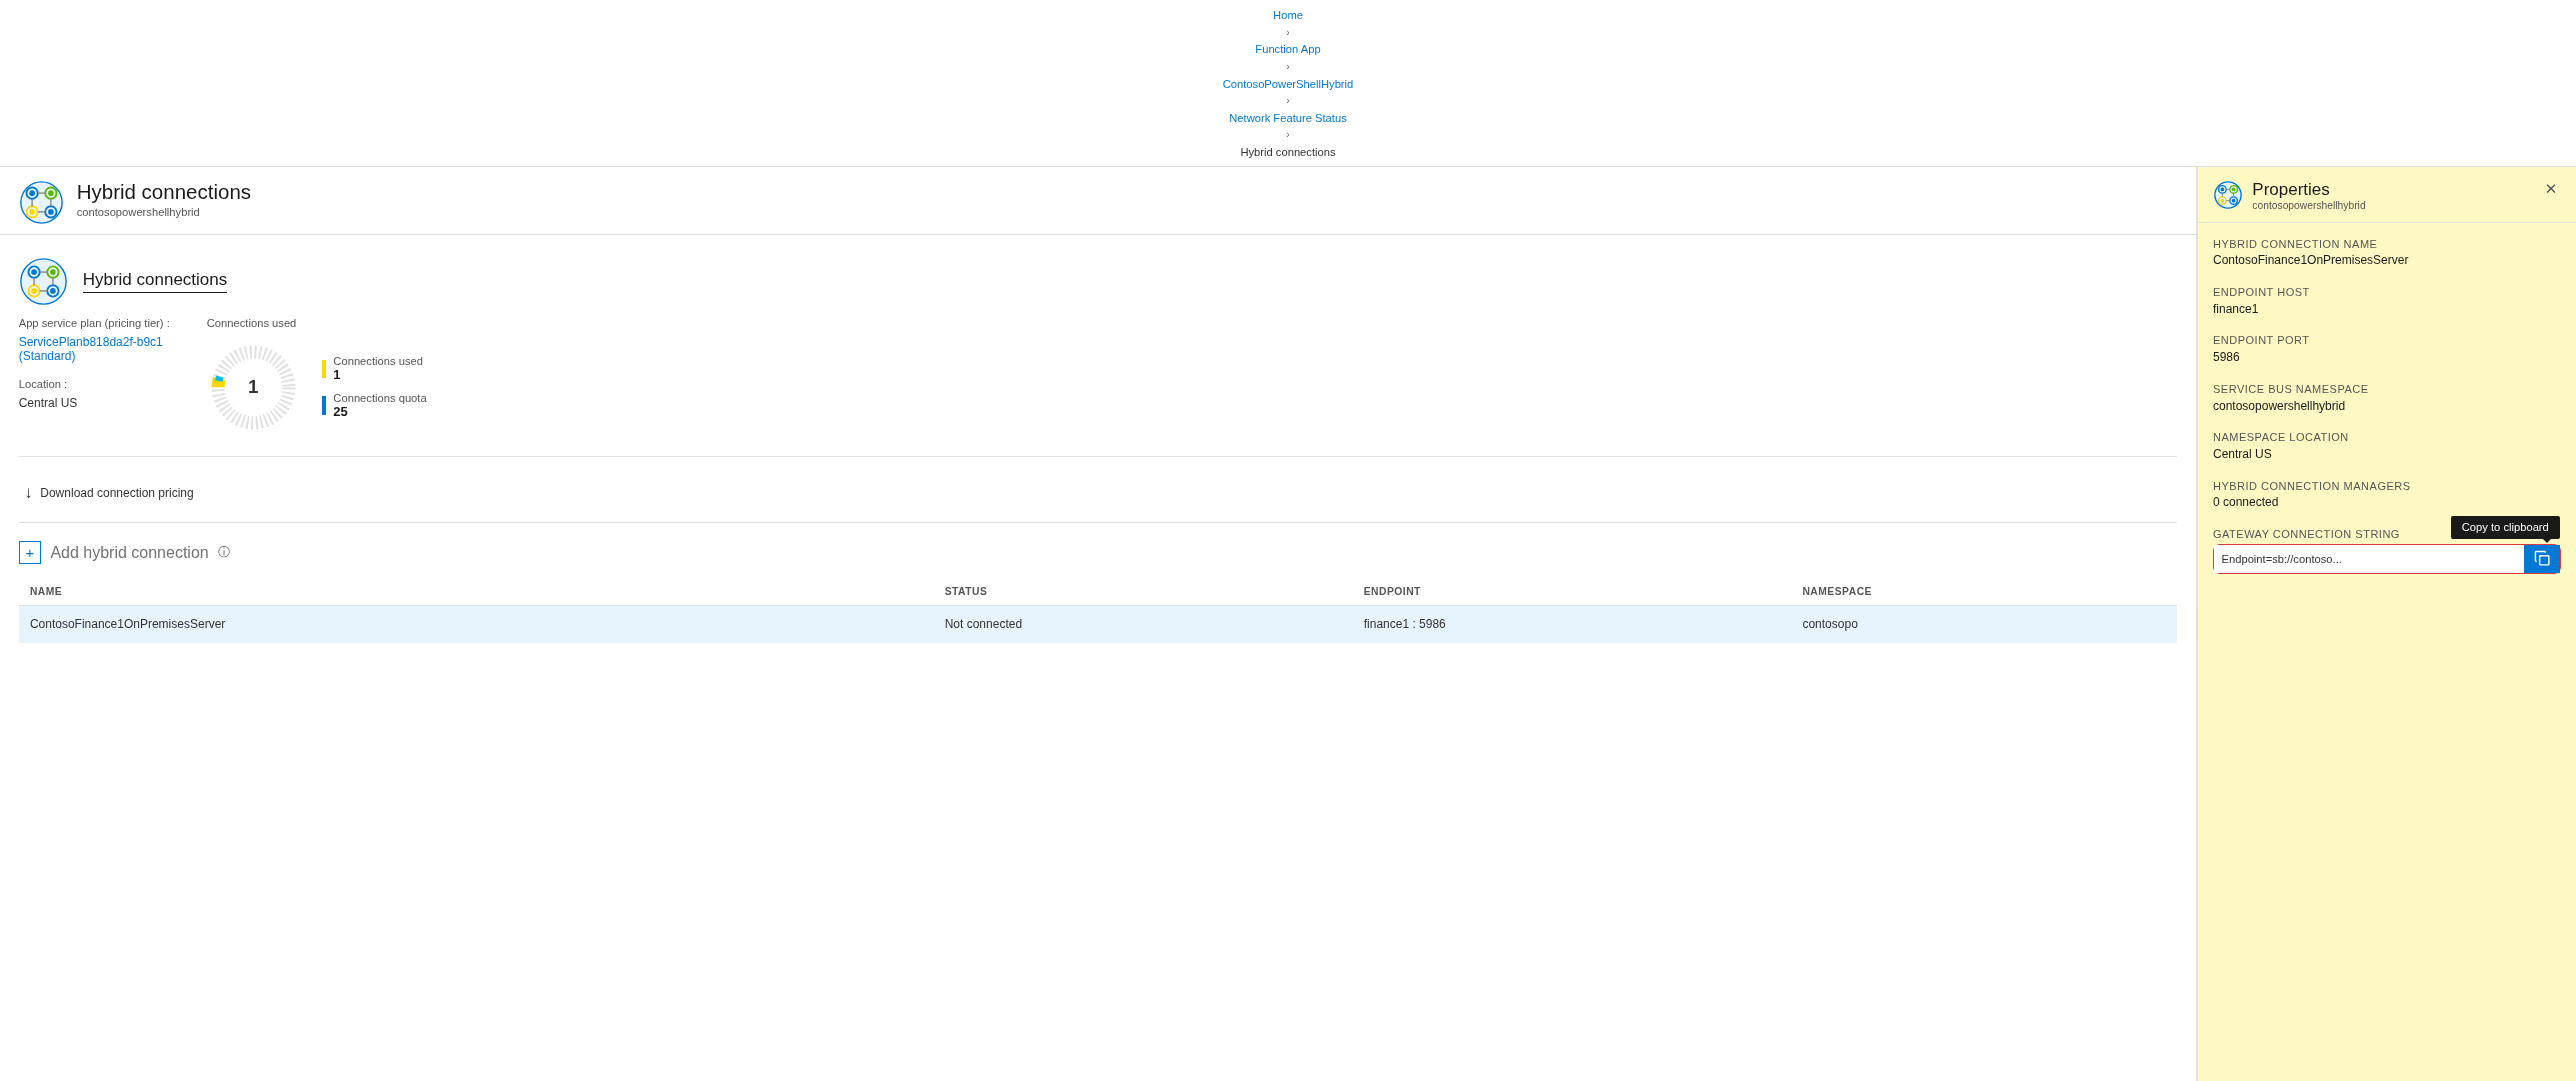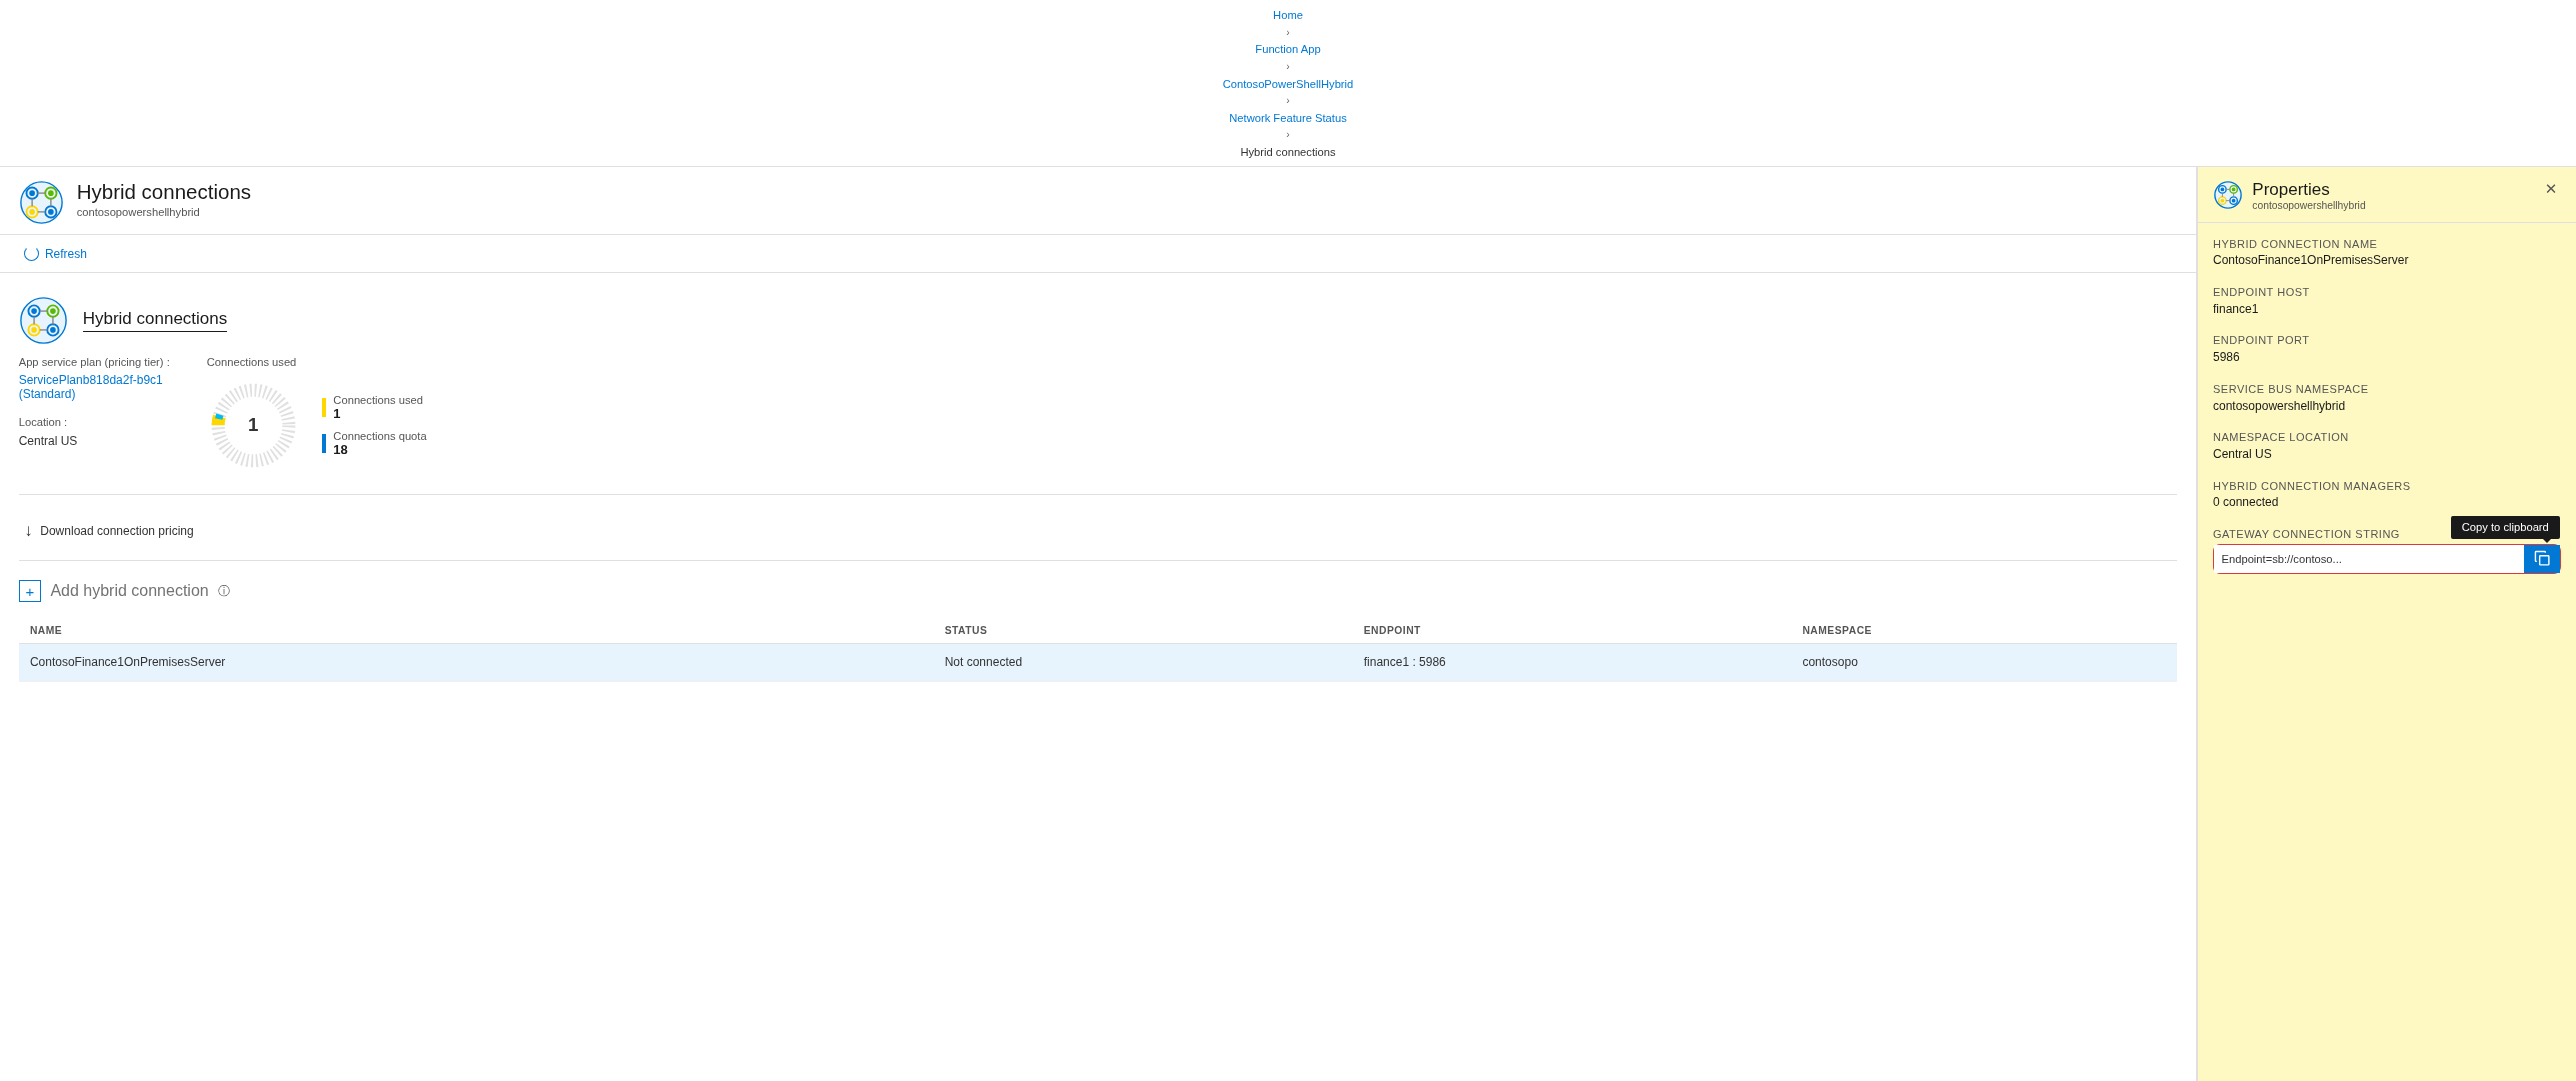--- a/index.html
+++ b/index.html
@@ -279,26 +279,20 @@
         <circle cx="34" cy="14" r="3" fill="#5bb900"></circle>
         <circle cx="14" cy="34" r="3" fill="#ffd700"></circle>
         <circle cx="34" cy="34" r="3" fill="#0078d4"></circle>
       </svg>
       <div class="page-header-text">
         <h1>Hybrid connections</h1>
         <div class="subtitle">contosopowershellhybrid</div>
       </div>
     </div>
 
-    <div class="toolbar">
-      <button class="toolbar-btn">
-        <span class="refresh-icon"></span>
-        <span>Refresh</span>
-      </button>
-    </div>
 
     <div class="content-area">
 
       <div class="section-title-row">
         <svg class="section-icon azure-icon-svg" viewBox="0 0 52 52" fill="none" xmlns="http://www.w3.org/2000/svg">
           <circle cx="26" cy="26" r="24" fill="#e8f4fd" stroke="#0078d4" stroke-width="1.5"></circle>
           <circle cx="16" cy="16" r="6" fill="none" stroke="#0078d4" stroke-width="2"></circle>
           <circle cx="36" cy="16" r="6" fill="none" stroke="#5bb900" stroke-width="2"></circle>
           <circle cx="16" cy="36" r="6" fill="none" stroke="#ffd700" stroke-width="2"></circle>
           <circle cx="36" cy="36" r="6" fill="none" stroke="#0078d4" stroke-width="2"></circle>
@@ -347,21 +341,21 @@
                 <div class="legend-color" style="background:#ffd700;"></div>
                 <div class="legend-text">
                   <span>Connections used</span>
                   <strong>1</strong>
                 </div>
               </div>
               <div class="legend-item">
                 <div class="legend-color" style="background:#0078d4;"></div>
                 <div class="legend-text">
                   <span>Connections quota</span>
-                  <strong>18</strong>
+                  <strong>25</strong>
                 </div>
               </div>
             </div>
           </div>
         </div>
       </div>
 
       <div class="download-row">
         <button class="download-btn">
           <span class="download-arrow">↓</span>

